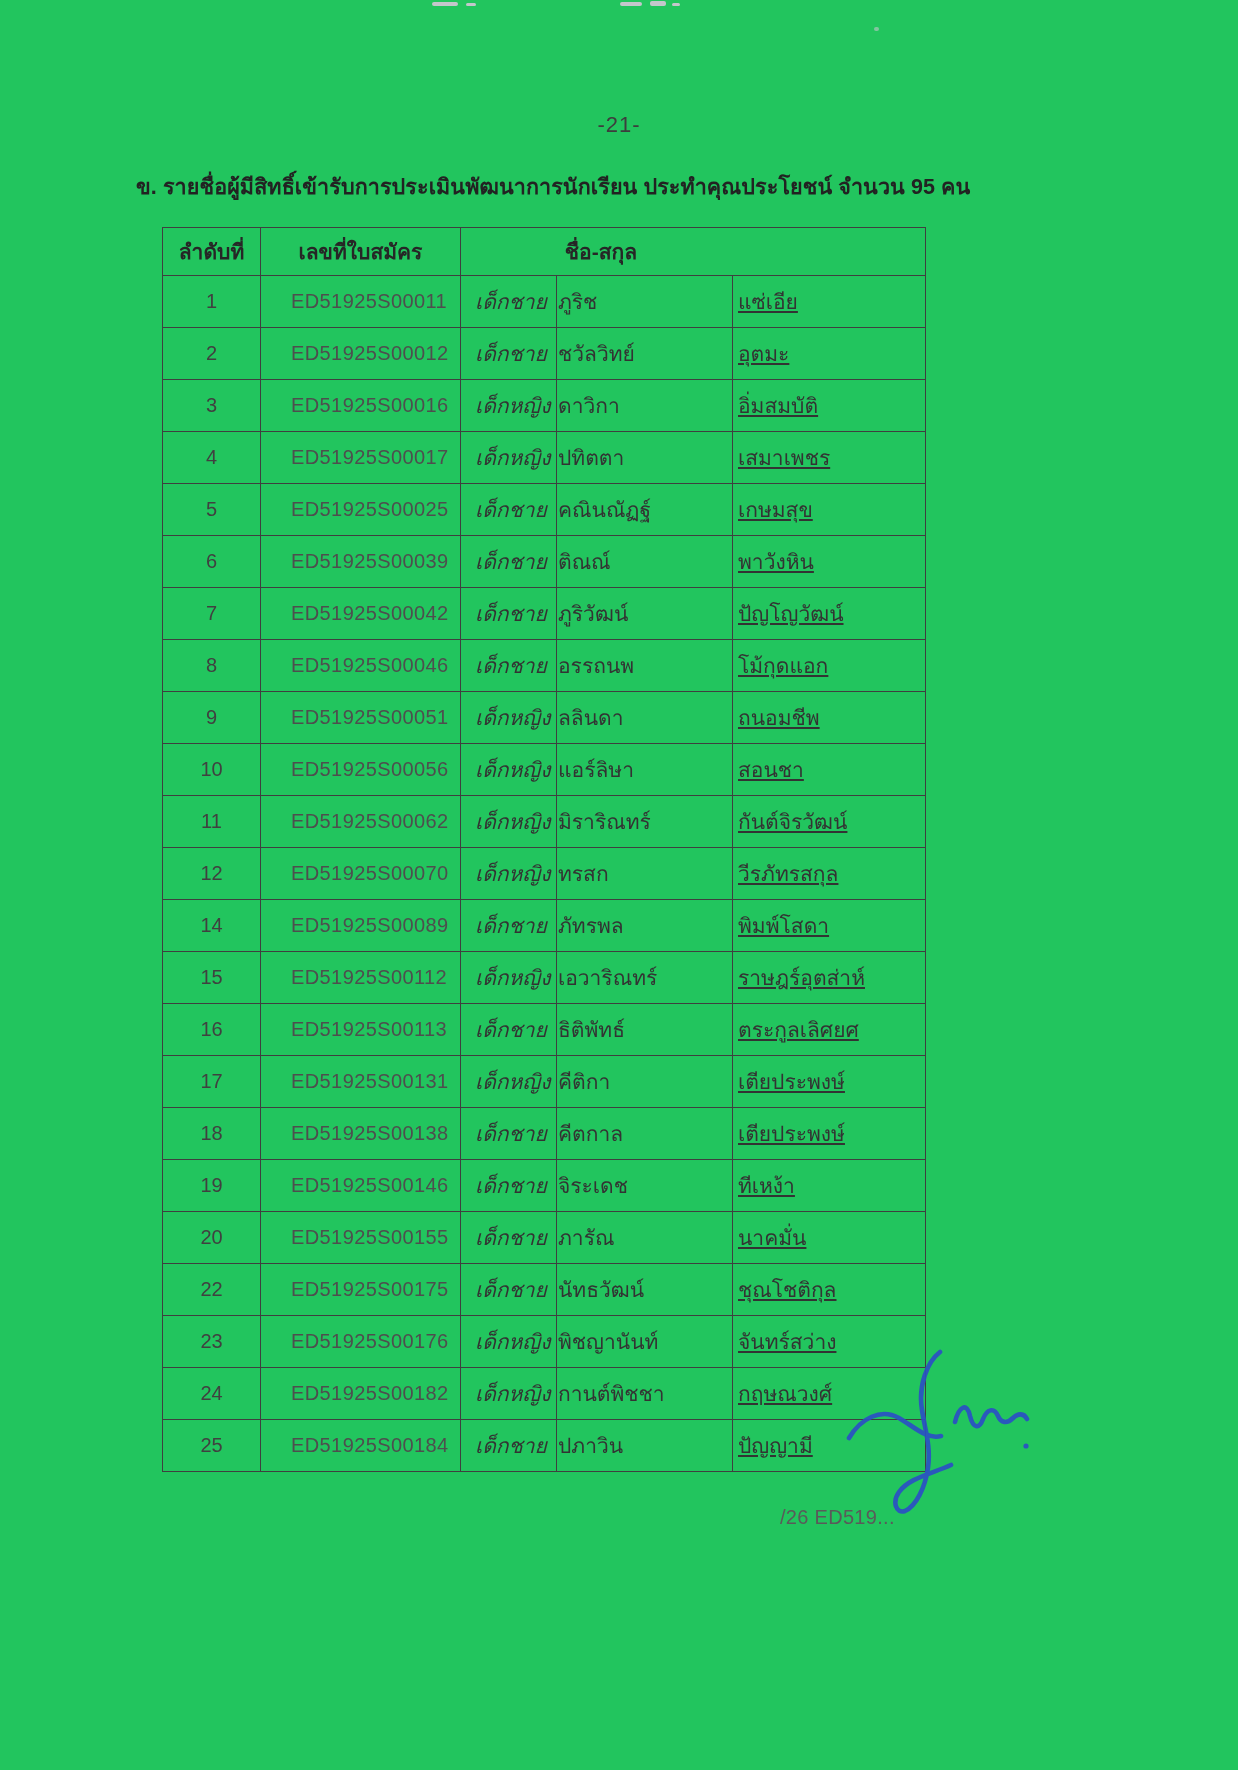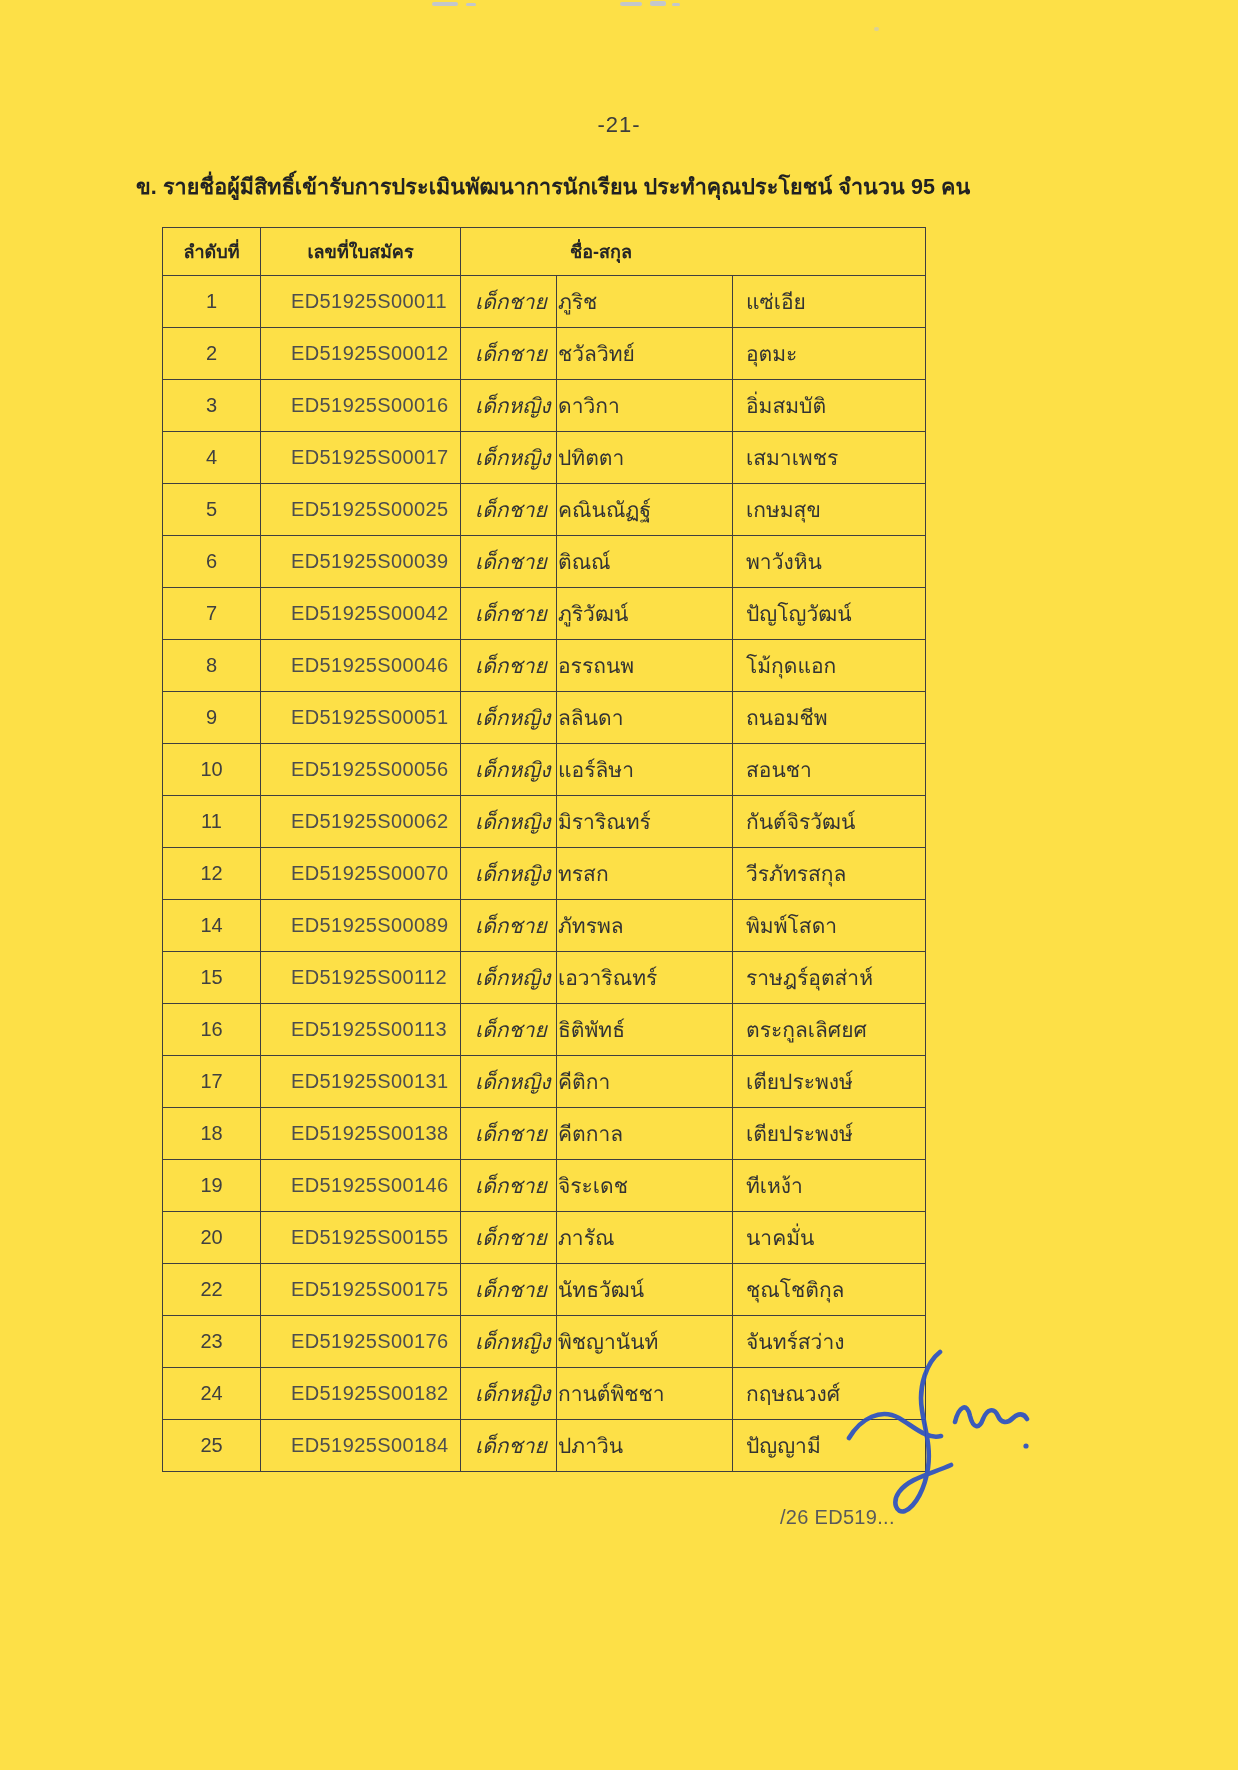--- a/index.html
+++ b/index.html
@@ -1,21 +1,21 @@
 <!DOCTYPE html>
 <html lang="th"><head>
 <meta charset="utf-8">
 <style>
   html,body{margin:0;padding:0;}
   body{
     width:1238px;height:1770px;position:relative;background:#ffffff;
     font-family:"Liberation Sans","DejaVu Sans",sans-serif;color:#2e2e2e;
     overflow:hidden;
   }
-  .page{position:absolute;inset:0;background:#fde047;}
+  .page{position:absolute;inset:0;background:#22c55e;}
 
   .artifact{position:absolute;background:#c3c7cb;border-radius:2px;}
 
   .page-number{
     position:absolute;top:112px;left:0;width:1238px;text-align:center;
     font-size:22px;color:#3d3d3d;letter-spacing:1px;
   }
   .doc-title{
     position:absolute;top:169px;left:136px;width:1000px;
     font-size:21.5px;font-weight:600;color:#222222;letter-spacing:.1px;
@@ -23,31 +23,31 @@
 
   .tbl-wrap{position:absolute;top:227px;left:162px;}
   table{border-collapse:collapse;table-layout:fixed;width:763px;}
   th,td{
     border:1.6px solid #3f3f3f;overflow:hidden;white-space:nowrap;
     font-weight:normal;vertical-align:middle;
   }
   col.w-no{width:98px;} col.w-id{width:200px;} col.w-title{width:96px;}
   col.w-first{width:176px;} col.w-last{width:193px;}
 
-  thead th{height:45px;font-size:18px;color:#262626;font-weight:600;}
+  thead th{height:45px;font-size:21px;color:#262626;font-weight:600;}
   th.h-no{text-align:center;}
   th.h-id{text-align:center;}
   th.h-name{text-align:center;padding-right:185px;}
 
   tbody td{height:49px;font-size:21px;}
   td.c-no{text-align:center;color:#404040;font-size:20px;}
   td.c-id{padding-left:30px;color:#4e4e4e;font-size:20px;letter-spacing:.4px;}
   td.c-title{padding-left:14px;color:#333333;font-style:italic;}
   td.c-first{color:#333333;}
-  td.c-last{padding-left:13px;color:#333333;}
+  td.c-last{padding-left:5px;color:#333333;text-decoration:underline;}
 
   .footer-note{
     position:absolute;top:1506px;left:780px;width:140px;text-align:left;
     font-size:20px;color:#5a5a5a;letter-spacing:.3px;
   }
 
   .signature{
     position:absolute;top:1346px;left:843px;width:196px;height:172px;
     pointer-events:none;z-index:5;
   }

